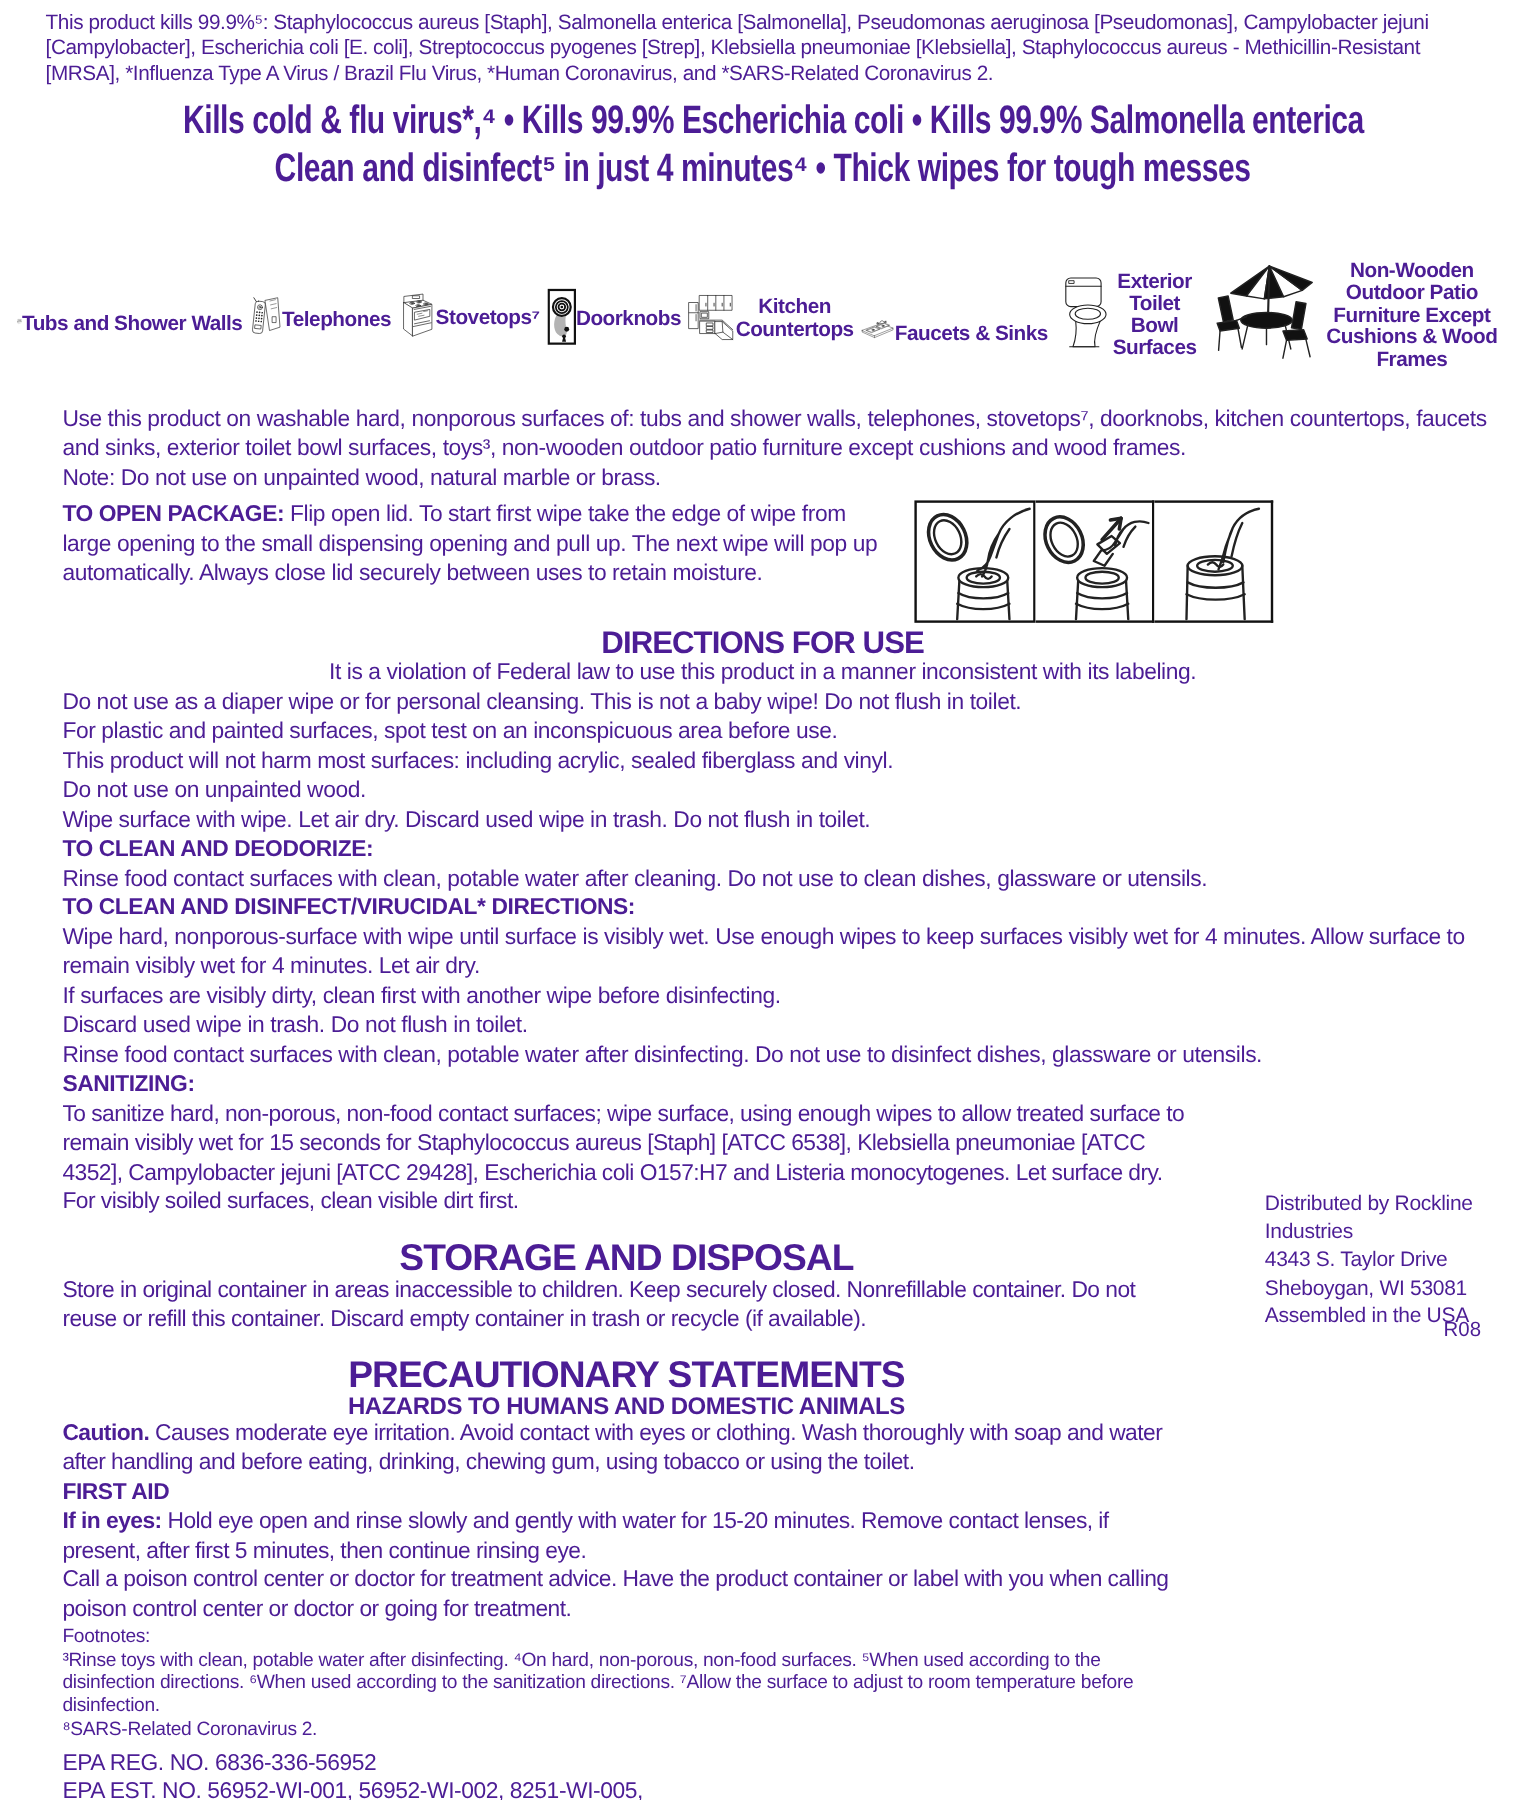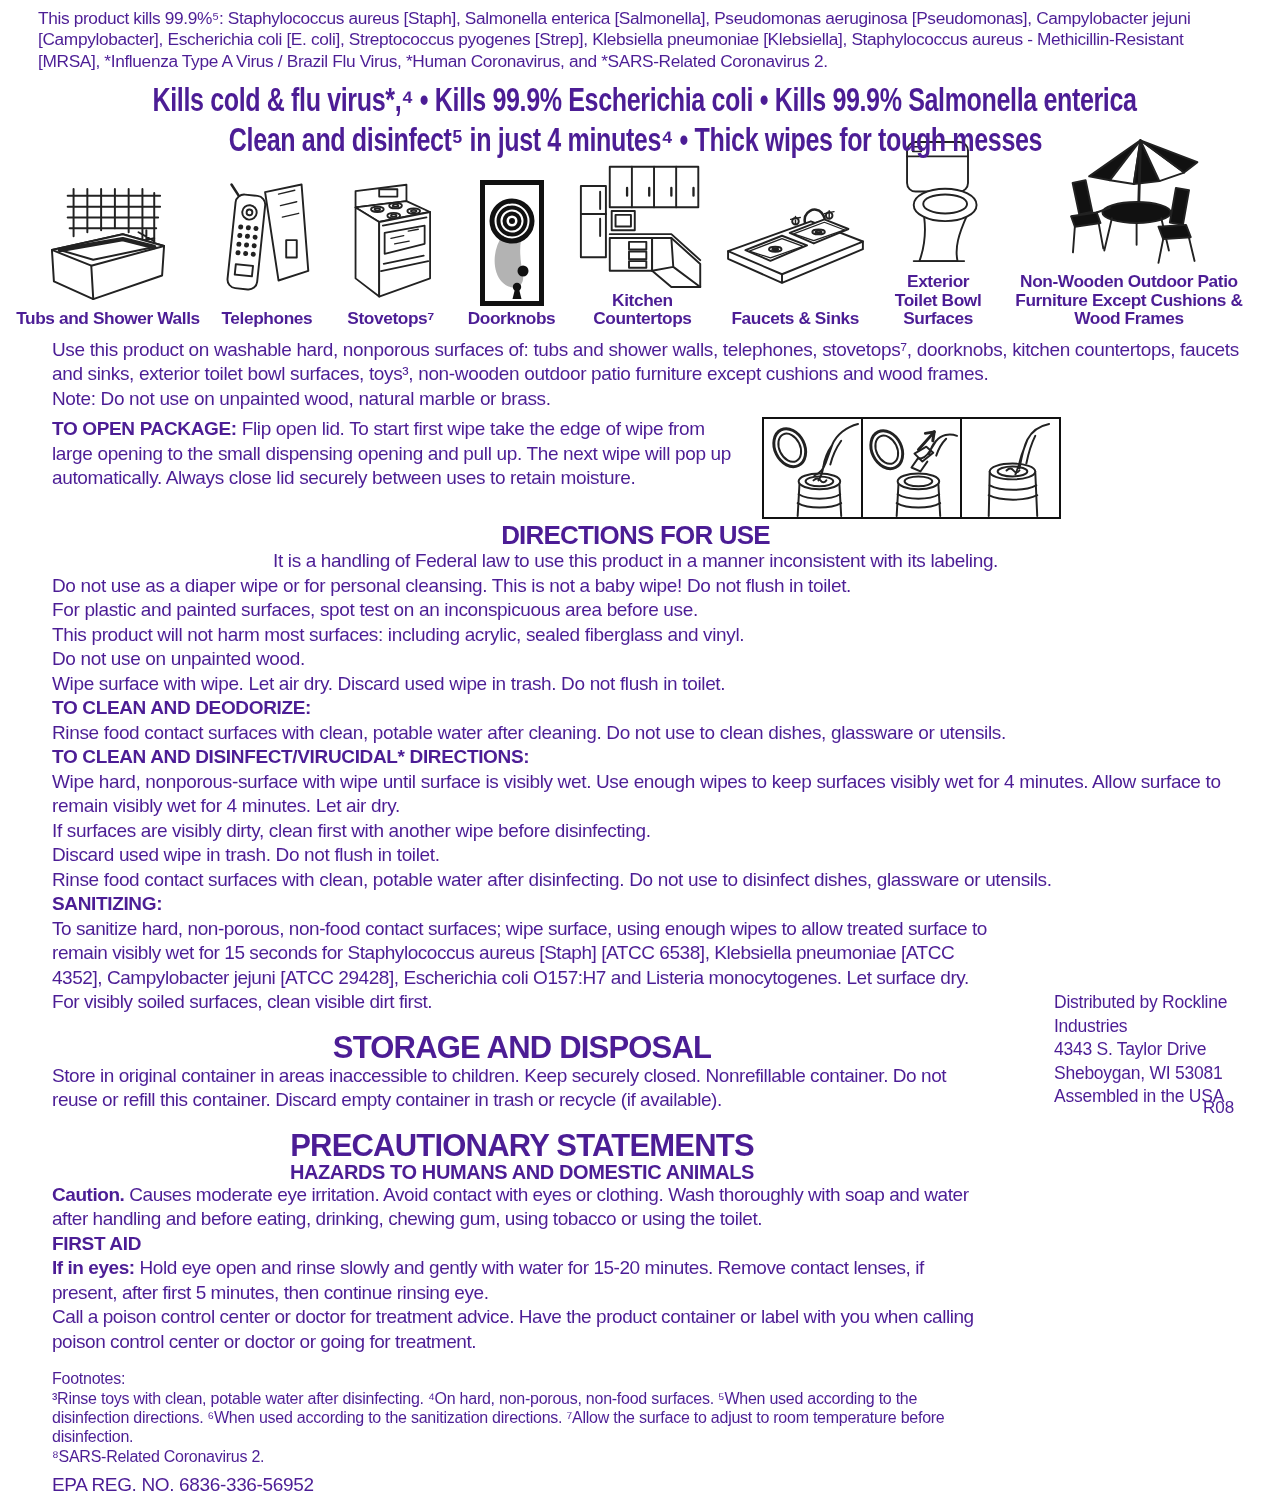--- a/index.html
+++ b/index.html
@@ -5,41 +5,41 @@
   html,body{margin:0;padding:0;background:#fff;}
   .label{
     position:relative; width:1271px; height:1500px; background:#fff; overflow:hidden;
     color:#4c1d95; font-family:"Liberation Sans","DejaVu Sans",sans-serif;
   }
   .intro{padding:8px 32px 0 38px; font-size:17.3px; line-height:21.3px; letter-spacing:-0.35px;}
   .headline{margin-top:8px;}
   .hl{font-size:33px; font-weight:700; line-height:40px; white-space:nowrap; text-align:center;
       transform:scaleX(.76); transform-origin:50% 50%; letter-spacing:-0.5px;}
   .icons{display:flex; justify-content:space-between; align-items:flex-end; margin:10px 16px 0 14px; height:158px;}
-  .icell{display:flex; flex-direction:column; align-items:center; justify-content:flex-end; text-align:center;}
+  .icell{display:flex; flex-direction:row; align-items:center; justify-content:flex-end; text-align:center;}
   .ilabel{font-weight:700; font-size:17.3px; line-height:18.5px; letter-spacing:-0.4px; margin-top:2px;}
   .nowrap{white-space:nowrap;}
   .p, .line{font-size:19px; line-height:24.5px; letter-spacing:-0.35px;}
   .surfaces{margin:10px 26px 0 52px; max-width:1192px;}
   .openrow{display:flex; margin:6px 0 0 52px;}
   .opentext{width:696px;}
   .openill{margin-left:14px; display:flex; align-items:flex-start;}
   .panel{width:97px; height:98px; border:2px solid #111; background:#fff;}
   .panel + .panel{border-left:none;}
   .dfu-h{text-align:center; font-size:26px; font-weight:700; line-height:28px; margin-top:2px; letter-spacing:-0.8px;}
   .violation{text-align:center;}
   .lines{margin:0 26px 0 52px;}
   .line{max-width:1192px;}
   .narrow{max-width:940px; letter-spacing:-0.45px;}
   .bold{font-weight:700;}
   .leftcol{width:940px; margin-left:52px;}
   .big-h{text-align:center; font-size:31px; font-weight:700; line-height:33px; margin-top:16px; letter-spacing:-0.8px;}
   .sub-h{text-align:center; font-size:20px; font-weight:700; line-height:21px; letter-spacing:-0.4px;}
   .fa-h{font-weight:700; font-size:19px; line-height:24.5px; letter-spacing:-0.35px;}
-  .foot{font-size:16px; line-height:19.3px; letter-spacing:-0.25px; margin-top:15px;}
+  .foot{font-size:16px; line-height:19.3px; letter-spacing:-0.25px; margin-top:0;}
   .epa{margin-top:7px; font-size:19px; line-height:23px; letter-spacing:-0.35px;}
   .distributor{position:absolute; left:1054px; top:991px; width:246px; font-size:17.5px; line-height:23.5px; letter-spacing:-0.25px;}
   .r08{position:absolute; left:1203px; top:1098px; font-size:17px;}
   svg{display:block;}
   .lineart{stroke:#222; fill:none; stroke-width:2; stroke-linecap:round; stroke-linejoin:round;}
 </style>
 </head>
 <body>
 
 <div class="label">
@@ -279,21 +279,21 @@
           <ellipse cx="51" cy="52" rx="15" ry="5"></ellipse>
           <path d="M45 51 q4 -4 7 0 q3 4 6 0"></path>
           <path d="M28 66 C39 72 64 72 75 66 M27 76 C39 82 64 82 76 76"></path>
           <path d="M88 4 C78 6 70 12 66 20 L60 36 C58 44 56 50 54 55 M66 20 C62 28 60 38 58 49 M74 16 C70 24 67 34 65 44"></path>
         </g>
       </svg>
     </div>
   </div>
 
   <div class="dfu-h">DIRECTIONS FOR USE</div>
-  <div class="violation p">It is a handling of Federal law to use this product in a manner inconsistent with its labeling.</div>
+  <div class="violation p">It is a violation of Federal law to use this product in a manner inconsistent with its labeling.</div>
 
   <div class="lines">
     <div class="line">Do not use as a diaper wipe or for personal cleansing. This is not a baby wipe! Do not flush in toilet.</div>
     <div class="line">For plastic and painted surfaces, spot test on an inconspicuous area before use.</div>
     <div class="line">This product will not harm most surfaces: including acrylic, sealed fiberglass and vinyl.</div>
     <div class="line">Do not use on unpainted wood.</div>
     <div class="line">Wipe surface with wipe. Let air dry. Discard used wipe in trash. Do not flush in toilet.</div>
     <div class="line bold">TO CLEAN AND DEODORIZE:</div>
     <div class="line">Rinse food contact surfaces with clean, potable water after cleaning. Do not use to clean dishes, glassware or utensils.</div>
     <div class="line bold">TO CLEAN AND DISINFECT/VIRUCIDAL* DIRECTIONS:</div>

